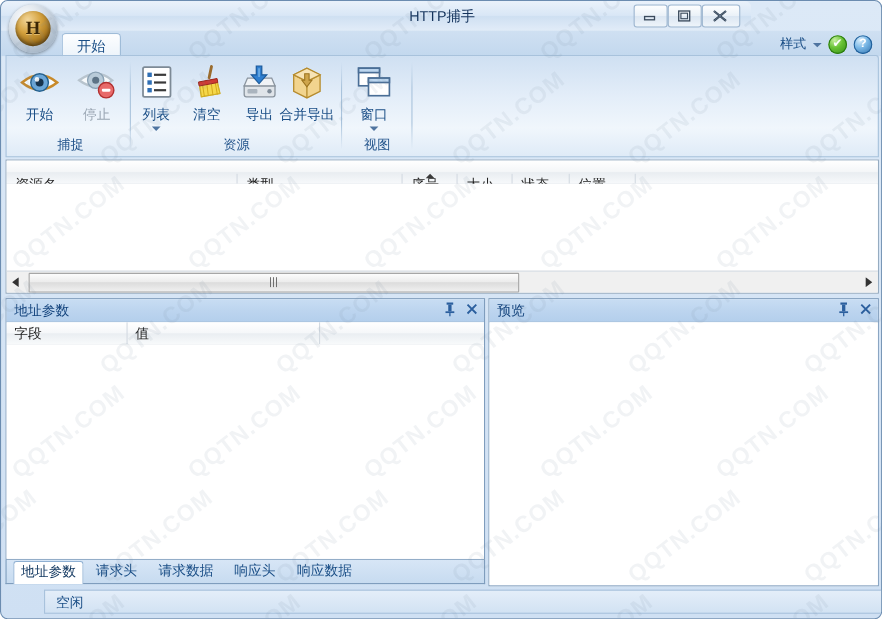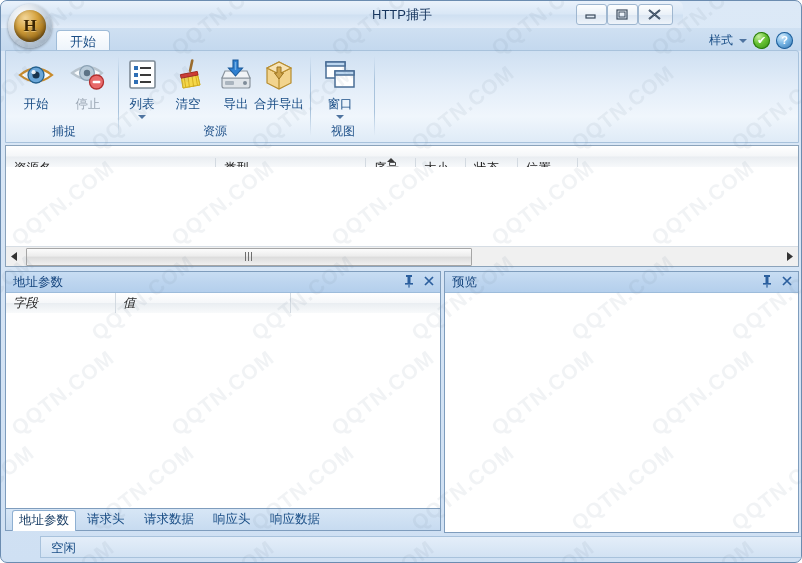--- a/index.html
+++ b/index.html
@@ -215,21 +215,21 @@
   #left-dock { left: 4px; top: 270px; width: 436px; height: 238px; }
   #right-dock { left: 443px; top: 270px; width: 355px; height: 262px; }
   #param-header {
     position: relative; height: 20px;
     background: linear-gradient(to bottom, #ffffff 0%, #f5f7f9 48%, #eaeef2 52%, #f8fafb 100%);
     border-bottom: 1px solid #c3cdd7;
   }
   .ph {
     position: absolute; top: 0; height: 20px; line-height: 20px;
     font-size: 12.5px; color: #1d1d1d; padding-left: 7px;
-    border-right: 1px solid #d3dae1; box-sizing: border-box; cursor: default; font-style: italic;
+    border-right: 1px solid #d3dae1; box-sizing: border-box; cursor: default;
   }
   
   #bottom-tabs {
     position: absolute; left: 4px; top: 508px; width: 436px; height: 22px;
     background: linear-gradient(to bottom, #d7e6f6 0%, #c7dbf0 100%);
     border-left: 1px solid #7f9dbd; border-right: 1px solid #7f9dbd;
     border-bottom: 1px solid #7f9dbd;
     box-sizing: border-box;
   }
   .btab {

